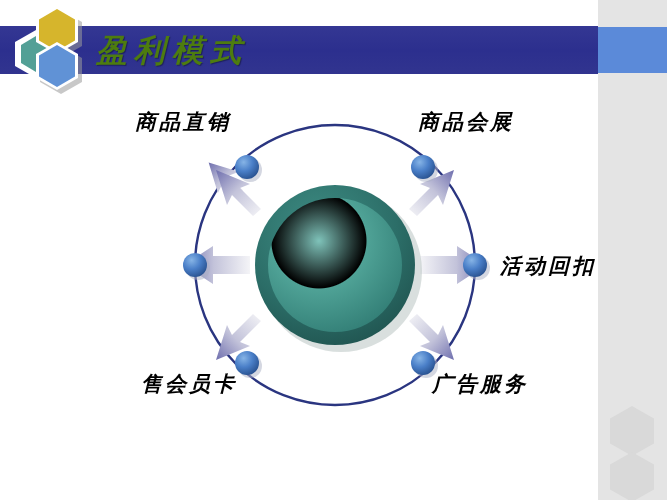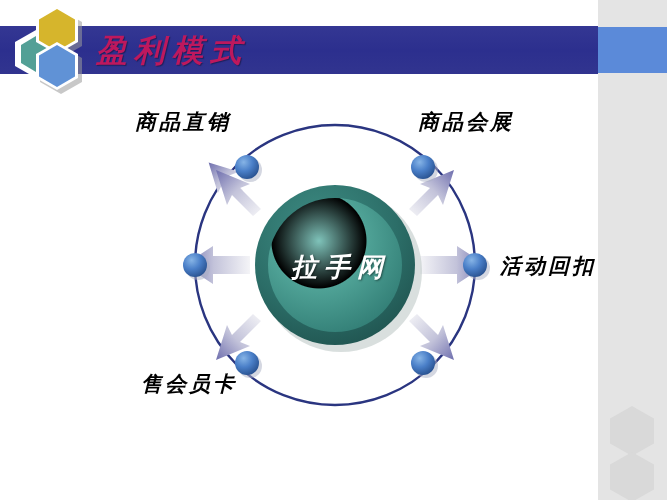--- a/index.html
+++ b/index.html
@@ -55,21 +55,21 @@
     height: 46px;
     background: #5b8ad9;
   }
   .banner-title {
     position: absolute;
     left: 96px;
     top: 28px;
     width: 380px;
     height: 46px;
     line-height: 44px;
-    color: #be185d;
+    color: #4d7c0f;
     font-family: "DejaVu Sans", sans-serif;
     font-size: 31px;
     font-weight: bold;
     font-style: italic;
     letter-spacing: 7px;
     white-space: nowrap;
     text-shadow: 1px 1px 1px rgba(0,0,0,0.35);
   }
 
   
@@ -242,21 +242,21 @@
       <circle cx="198" cy="190" r="12" fill="#aab0c4" opacity="0.5"></circle>
       <circle cx="195" cy="187" r="12" fill="url(#gNode)"></circle>
       <circle cx="478" cy="190" r="12" fill="#aab0c4" opacity="0.5"></circle>
       <circle cx="475" cy="187" r="12" fill="url(#gNode)"></circle>
       <circle cx="250" cy="288" r="12" fill="#aab0c4" opacity="0.5"></circle>
       <circle cx="247" cy="285" r="12" fill="url(#gNode)"></circle>
       <circle cx="426" cy="288" r="12" fill="#aab0c4" opacity="0.5"></circle>
       <circle cx="423" cy="285" r="12" fill="url(#gNode)"></circle>
     </svg>
 
-    <div class="center-label" style="left:291px; top:172px;">拉手网</div>
 
     <div class="node-label" style="left:135px; top:30px;">商品直销</div>
     <div class="node-label" style="left:418px; top:30px;">商品会展</div>
     <div class="node-label" style="left:500px; top:174px;">活动回扣</div>
     <div class="node-label" style="left:129px; top:292px;margin-left:12px;">售会员卡</div>
+    <div class="node-label" style="left:432px; top:292px;">广告服务</div>
   </div>
 
 </div>
 
 </body></html>

